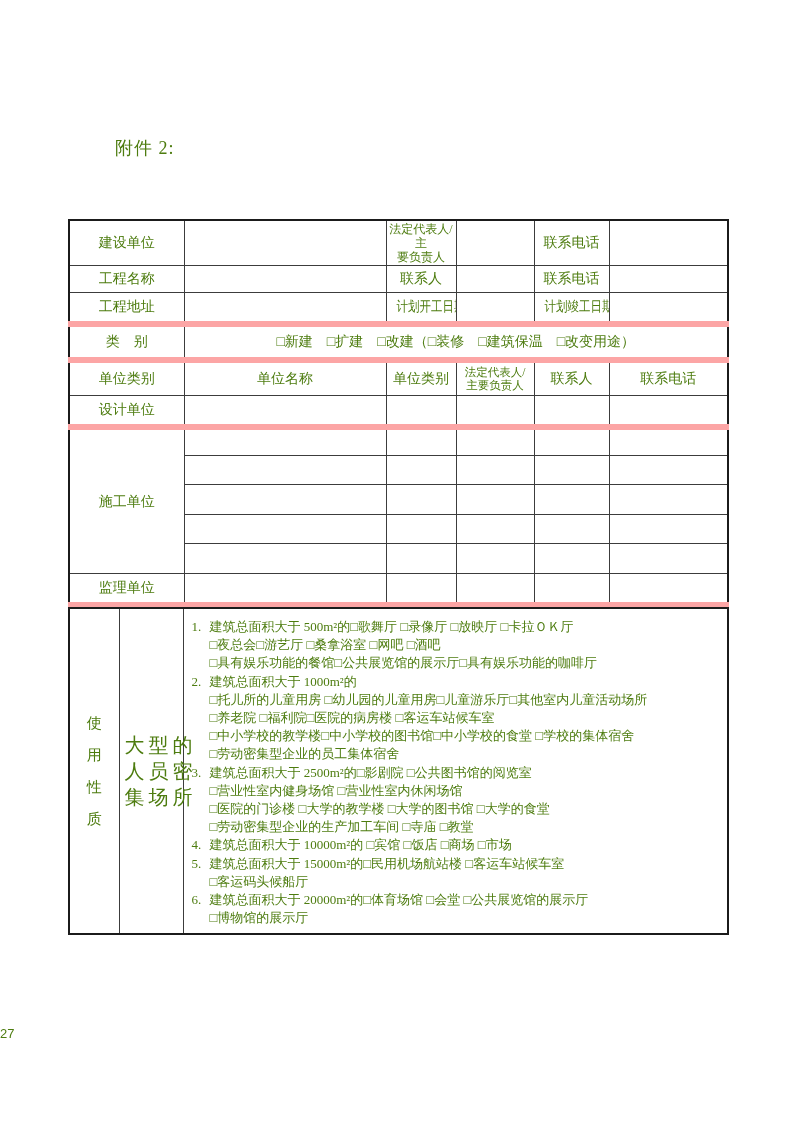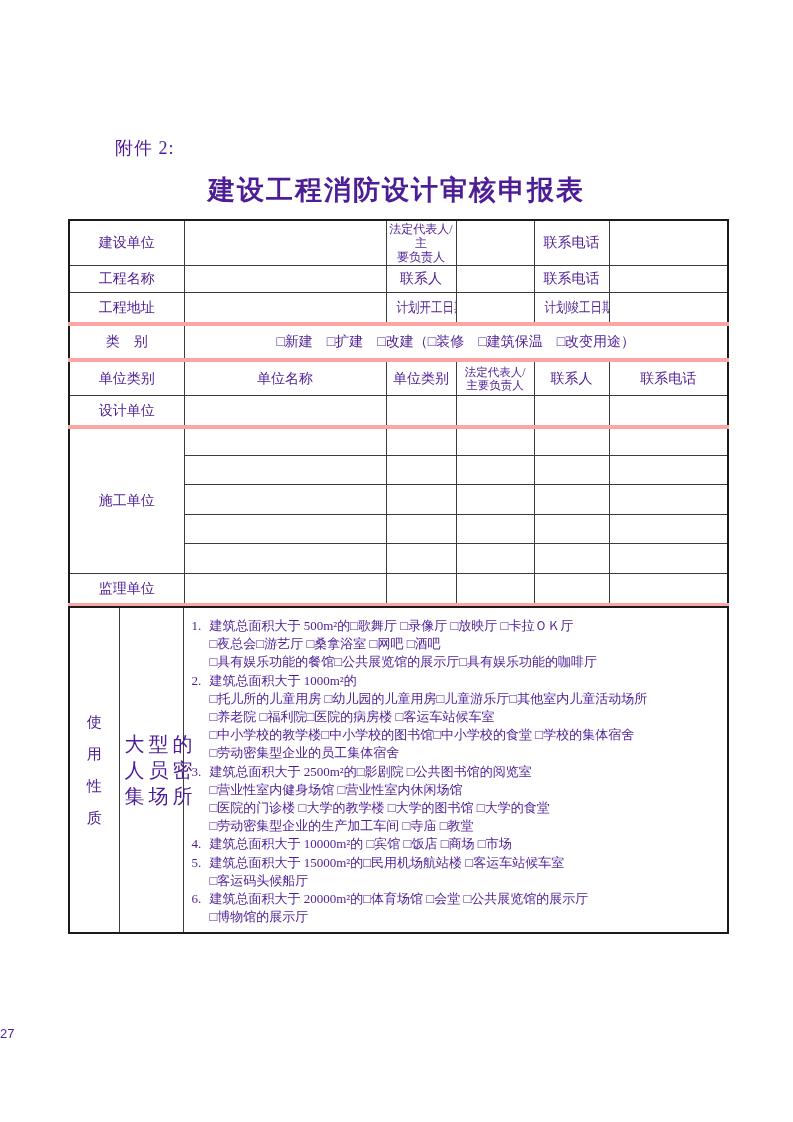--- a/index.html
+++ b/index.html
@@ -1,29 +1,29 @@
 <!DOCTYPE html>
 <html><head>
 <meta charset="utf-8">
 <style>
   html,body{margin:0;padding:0;background:#fff;}
   .page{
     position:relative;width:793px;height:1122px;background:#ffffff;
-    font-family:"Liberation Serif","DejaVu Serif",serif;color:#4c1d95;overflow:hidden;
+    font-family:"Liberation Serif","DejaVu Serif",serif;color:#4d7c0f;overflow:hidden;
   }
   .attachment{position:absolute;left:115px;top:136px;font-size:18px;letter-spacing:1px;}
   .title{position:absolute;left:0;top:172px;width:100%;margin:0;text-align:center;
     font-family:"Liberation Sans","DejaVu Sans",sans-serif;font-weight:bold;
     font-size:27px;letter-spacing:2px;}
   .tablewrap{position:absolute;left:68px;top:219px;width:659px;}
   table{border-collapse:collapse;table-layout:fixed;width:659px;}
   .ft{border:2px solid #1b1b1b;}
   .ft td{border:1px solid #3c3c3c;text-align:center;vertical-align:middle;
     font-size:14px;padding:1px 2px;overflow:hidden;}
-  tr.thickb td{border-bottom:4px solid #fca5a5;}
+  tr.thickb td{border-bottom:6px solid #fca5a5;}
   td.two{font-size:12px;line-height:1.18;}
   td.hsmall{font-size:11.5px;line-height:1.15;}
   .squeeze{display:inline-block;transform:scaleX(0.82);transform-origin:center;white-space:nowrap;}
   .ut{border:2px solid #1b1b1b;margin-top:-1px;}
   .ut td{border:1px solid #3c3c3c;vertical-align:middle;}
   .vert-cell{text-align:center;}
   .vert{display:flex;flex-direction:column;align-items:center;gap:13px;font-size:15px;}
   .place-cell{text-align:center;}
   .place-line{font-size:20px;line-height:26px;letter-spacing:4px;padding-left:4px;white-space:nowrap;}
   .content-cell{vertical-align:top;text-align:left;padding:9px 4px 6px 8px;}
@@ -33,21 +33,20 @@
   .cont{padding-left:18px;}
   .page-num{position:absolute;left:0;top:1026px;width:100%;
     font-size:13px;font-family:"Liberation Sans","DejaVu Sans",sans-serif;}
 </style>
 </head>
 <body>
 
 <div class="page">
 
   <div class="attachment">附件 2:</div>
-  <h1 class="title">建设工程消防设计审核申报表</h1>
 
   <div class="tablewrap">
 
     <table class="ft">
       <colgroup>
         <col style="width:115px">
           <col style="width:202px">
           <col style="width:70px">
         <col style="width:78px">
           <col style="width:75px">

